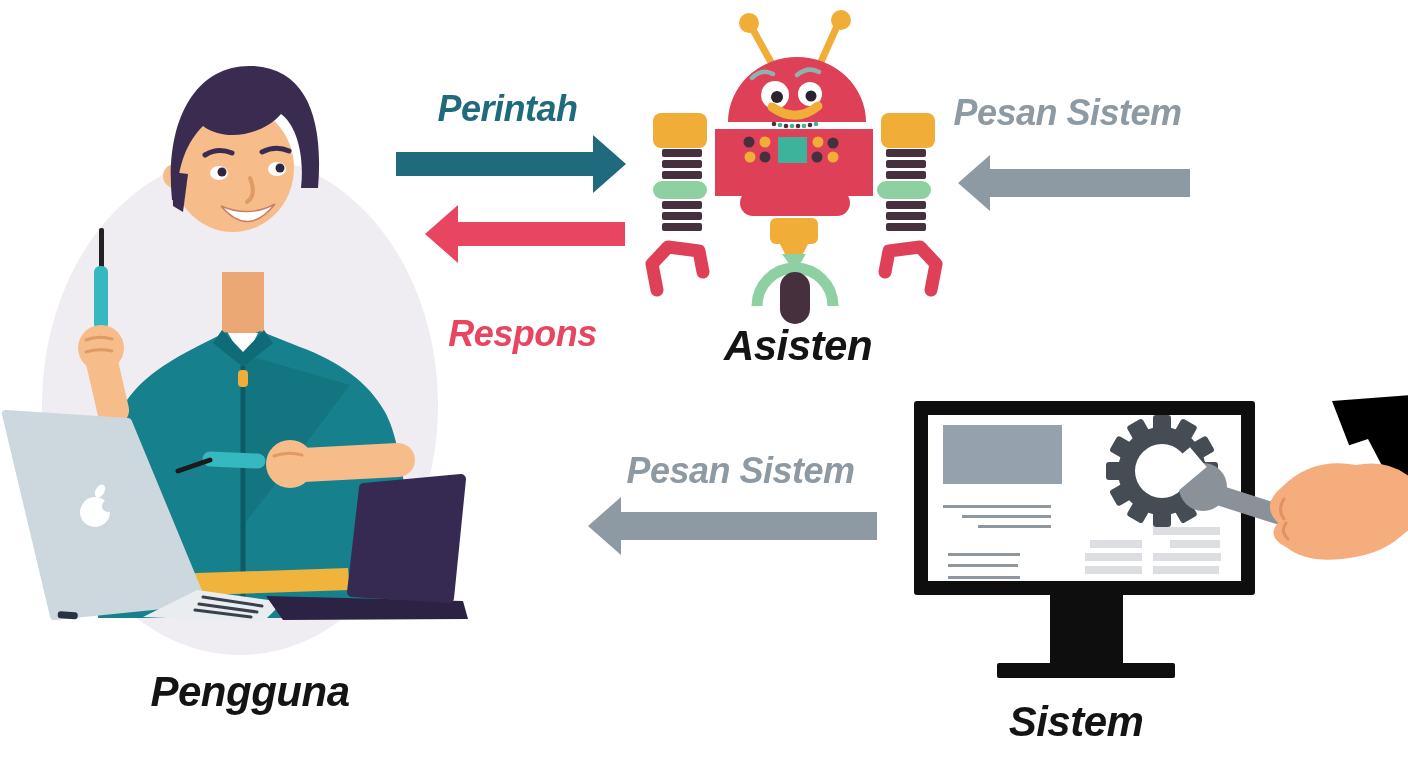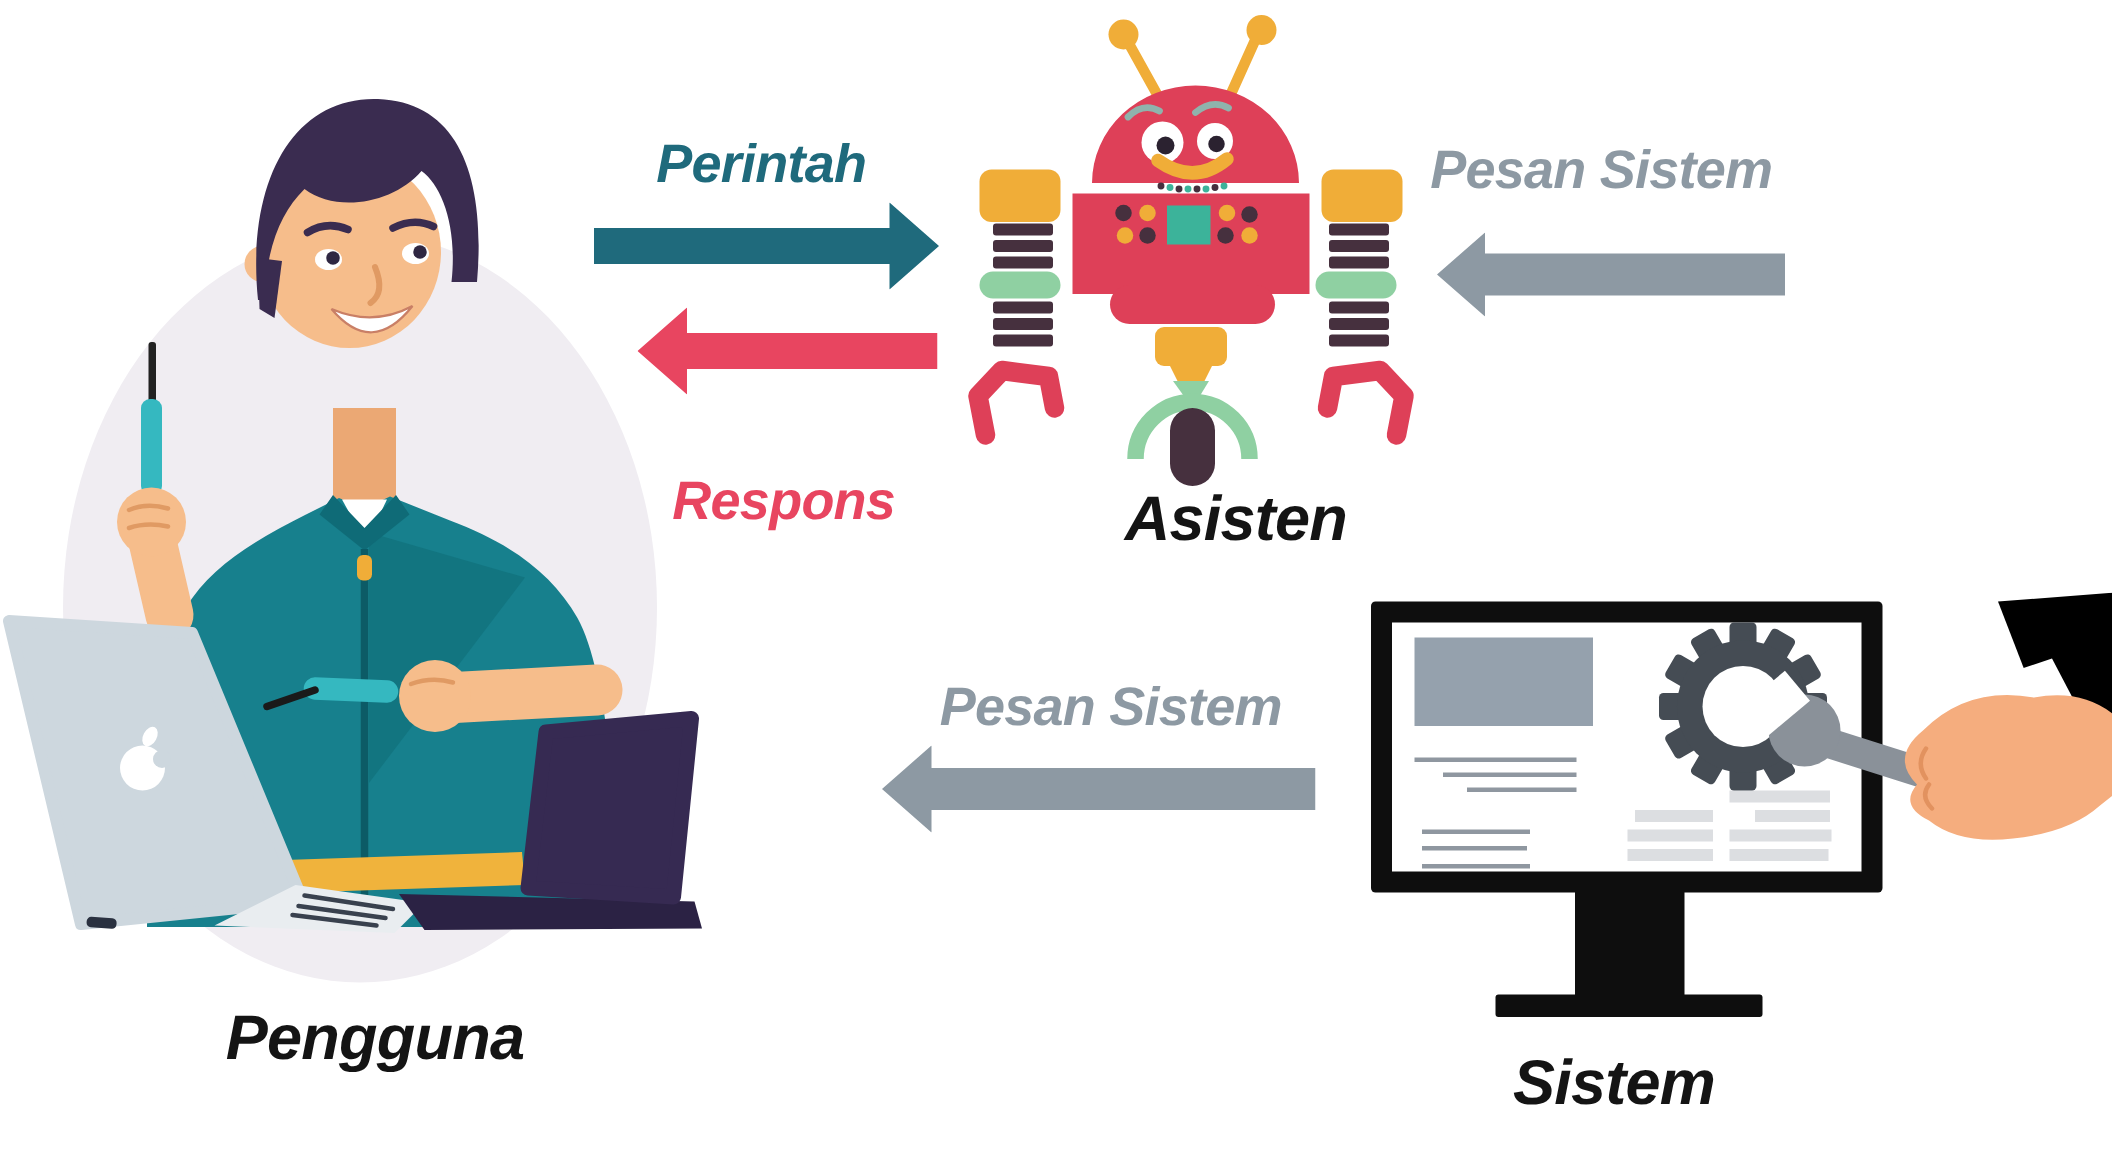--- a/index.html
+++ b/index.html
@@ -182,21 +182,21 @@
       <path class="s-red" stroke-width="13" stroke-linecap="round" stroke-linejoin="round" fill="none" d="M240,264 L244,243 L275,239 L291,256 L286,282"></path>
     </g>
     <g>
       <rect class="f-yel" x="125" y="210" width="48" height="26" rx="6"></rect>
       <path class="f-yel" d="M135,236 L163,236 L157,248 L141,248 Z"></path>
       <path class="f-grn" d="M137,246 L161,246 L150,264 Z"></path>
       <path class="s-grn" stroke-width="11" fill="none" d="M112,298 A38,38 0 0 1 188,298"></path>
       <rect class="f-drk" x="135" y="264" width="30" height="52" rx="15"></rect>
     </g>
   </svg>
-  <div class="actor-label" style="left:698px;top:324px;width:200px;text-align:right;">Asisten</div>
+  <div class="actor-label" style="left:698px;top:324px;width:200px;">Asisten</div>
 
   <div class="flow-label t-pesan" style="left:935px;top:94px;width:265px;">Pesan Sistem</div>
   <svg style="left:958px;top:155px" width="232" height="56" viewBox="0 0 232 56">
     <polygon class="f-arrow-gray" points="232,14 32,14 32,0 0,28 32,56 32,42 232,42"></polygon>
   </svg>
 
   <div class="flow-label t-pesan" style="left:608px;top:452px;width:265px;">Pesan Sistem</div>
   <svg style="left:588px;top:497px" width="289" height="58" viewBox="0 0 289 58">
     <polygon class="f-arrow-gray" points="289,15 33,15 33,0 0,29 33,58 33,43 289,43"></polygon>
   </svg>

